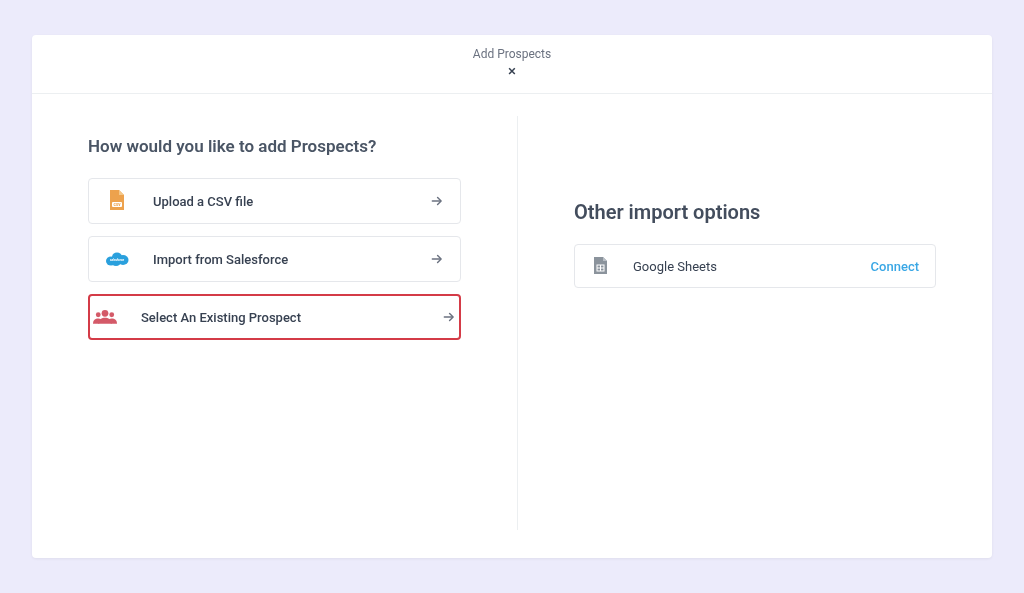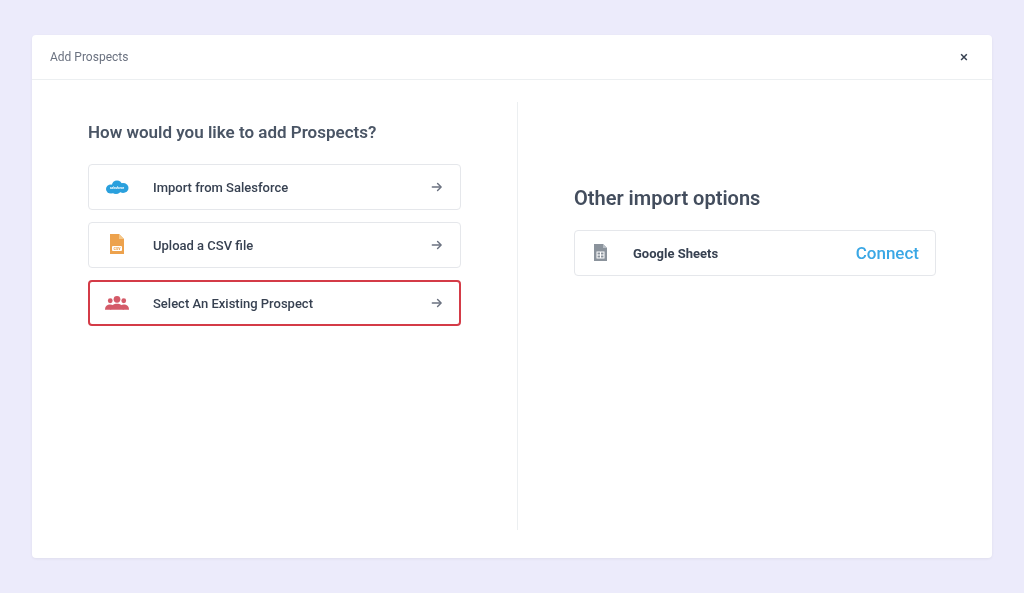--- a/index.html
+++ b/index.html
@@ -25,20 +25,21 @@
       box-shadow: 0 1px 3px rgba(0,0,0,0.06);
       display: flex;
       flex-direction: column;
     }
     .modal-header {
       display: flex;
       align-items: center;
       justify-content: space-between;
       padding: 12px 18px 12px 18px;
       border-bottom: 1px solid #eceff1;
+      flex-direction: column;
     }
     .modal-title {
       font-size: 12px;
       color: #6b7280;
       font-weight: 400;
     }
     .close-btn {
       width: 20px;
       height: 20px;
       display: flex;
@@ -76,21 +77,21 @@
       border: 1px solid #e5e7eb;
       border-radius: 4px;
       padding: 13px 16px;
       margin-bottom: 12px;
       display: flex;
       align-items: center;
       cursor: pointer;
     }
     .option-card.highlight {
       border: 2px solid #d43b47;
-      padding: 12px 15px;
+      padding: 12px 3px;
     }
     .opt-icon {
       width: 24px;
       height: 18px;
       display: flex;
       align-items: center;
       justify-content: center;
       margin-right: 24px;
       flex-shrink: 0;
     }
@@ -124,70 +125,70 @@
       display: flex;
       align-items: center;
       justify-content: center;
       margin-right: 24px;
       flex-shrink: 0;
     }
     .other-label {
       flex: 1;
       font-size: 13px;
       color: #374151;
-      font-weight: 700;
+      font-weight: 400;
     }
     .connect {
-      font-size: 17px;
+      font-size: 13px;
       color: #3aa7e5;
       font-weight: 500;
       cursor: pointer;
     }
   </style>
 </head>
 <body>
 
 <div class="modal">
   <div class="modal-header">
     <div class="modal-title">Add Prospects</div>
     <div class="close-btn">×</div>
   </div>
   <div class="modal-body">
     <div class="left-col">
       <div class="question-title">How would you like to add Prospects?</div>
 
       <div class="option-card">
         <span class="opt-icon">
+          <svg width="20" height="22" viewBox="0 0 20 22">
+            <path d="M3 0 L12 0 L17 5 L17 20 L3 20 Z" fill="#eda24d"></path>
+            <path d="M12 0 L17 5 L12 5 Z" fill="#f5c889"></path>
+            <rect x="5" y="12" width="10" height="5" rx="1" fill="#fff"></rect>
+            <text x="10" y="16" text-anchor="middle" font-size="4.5" font-weight="bold" fill="#eda24d">csv</text>
+          </svg>
+        </span>
+        <span class="opt-label">Upload a CSV file</span>
+        <span class="opt-arrow">
+          <svg width="14" height="14" viewBox="0 0 24 24" fill="none" stroke="#6b7280" stroke-width="2.5" stroke-linecap="round" stroke-linejoin="round">
+            <line x1="4" y1="12" x2="18" y2="12"></line>
+            <polyline points="13 6 19 12 13 18"></polyline>
+          </svg>
+        </span>
+      </div>
+
+      <div class="option-card">
+        <span class="opt-icon">
           <svg width="24" height="18" viewBox="0 0 24 18">
             <ellipse cx="6" cy="11" rx="5" ry="4.5" fill="#2aa0dd"></ellipse>
             <ellipse cx="12" cy="7" rx="5" ry="4.5" fill="#2aa0dd"></ellipse>
             <ellipse cx="18" cy="10" rx="5.5" ry="5" fill="#2aa0dd"></ellipse>
             <ellipse cx="11" cy="12" rx="5" ry="4" fill="#2aa0dd"></ellipse>
             <text x="12" y="11" text-anchor="middle" font-size="3" fill="#fff" font-weight="bold">salesforce</text>
           </svg>
         </span>
         <span class="opt-label">Import from Salesforce</span>
-        <span class="opt-arrow">
-          <svg width="14" height="14" viewBox="0 0 24 24" fill="none" stroke="#6b7280" stroke-width="2.5" stroke-linecap="round" stroke-linejoin="round">
-            <line x1="4" y1="12" x2="18" y2="12"></line>
-            <polyline points="13 6 19 12 13 18"></polyline>
-          </svg>
-        </span>
-      </div>
-
-      <div class="option-card">
-        <span class="opt-icon">
-          <svg width="20" height="22" viewBox="0 0 20 22">
-            <path d="M3 0 L12 0 L17 5 L17 20 L3 20 Z" fill="#eda24d"></path>
-            <path d="M12 0 L17 5 L12 5 Z" fill="#f5c889"></path>
-            <rect x="5" y="12" width="10" height="5" rx="1" fill="#fff"></rect>
-            <text x="10" y="16" text-anchor="middle" font-size="4.5" font-weight="bold" fill="#eda24d">csv</text>
-          </svg>
-        </span>
-        <span class="opt-label">Upload a CSV file</span>
         <span class="opt-arrow">
           <svg width="14" height="14" viewBox="0 0 24 24" fill="none" stroke="#6b7280" stroke-width="2.5" stroke-linecap="round" stroke-linejoin="round">
             <line x1="4" y1="12" x2="18" y2="12"></line>
             <polyline points="13 6 19 12 13 18"></polyline>
           </svg>
         </span>
       </div>
 
 
       <div class="option-card highlight">

